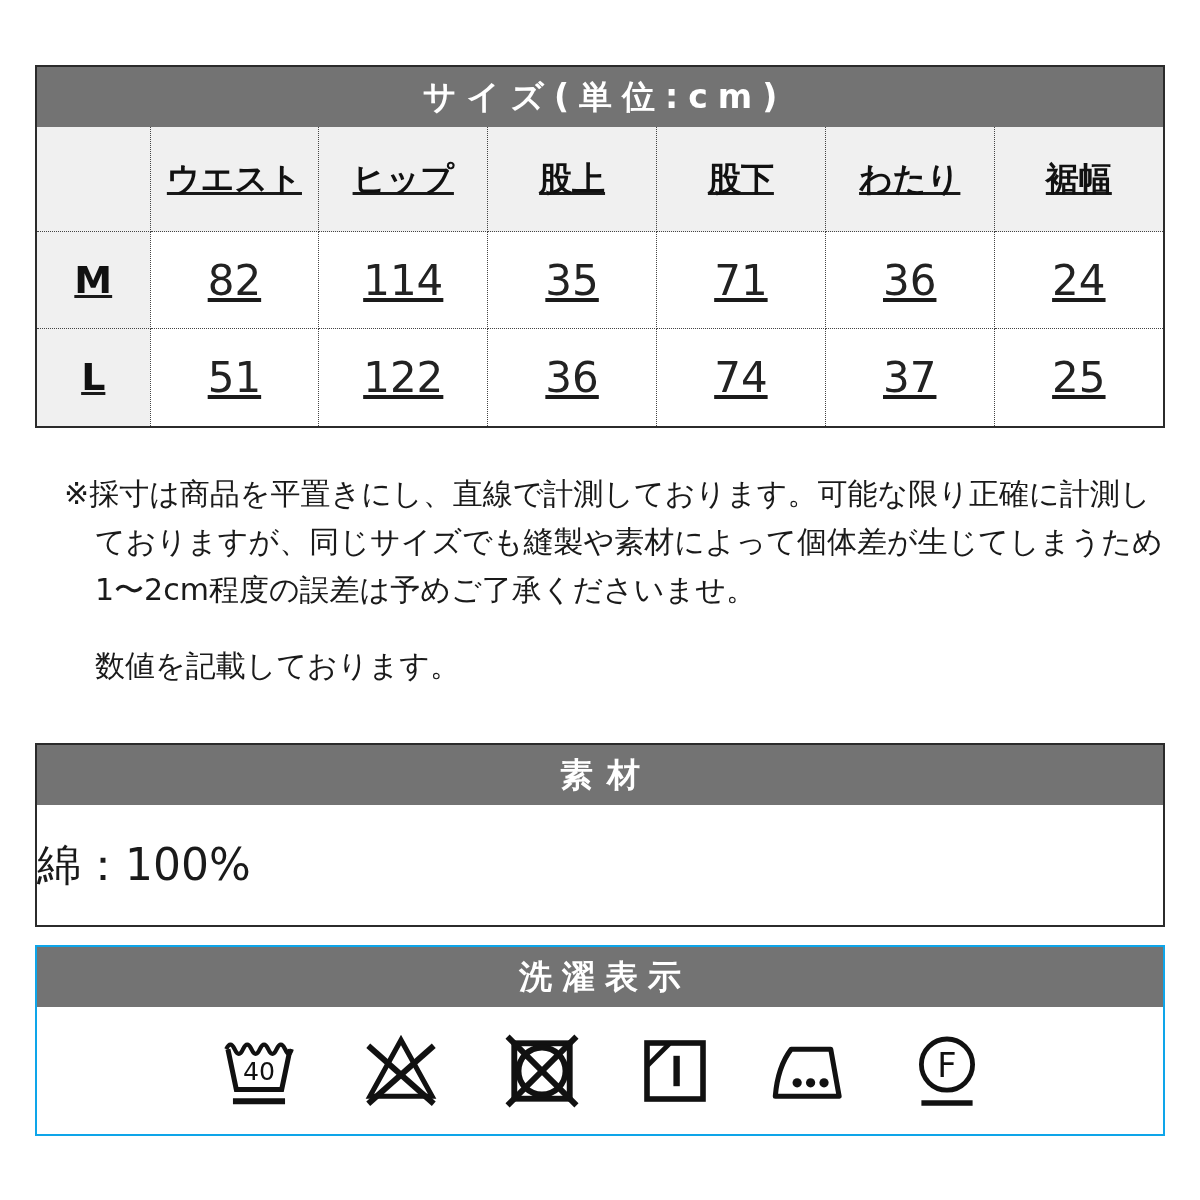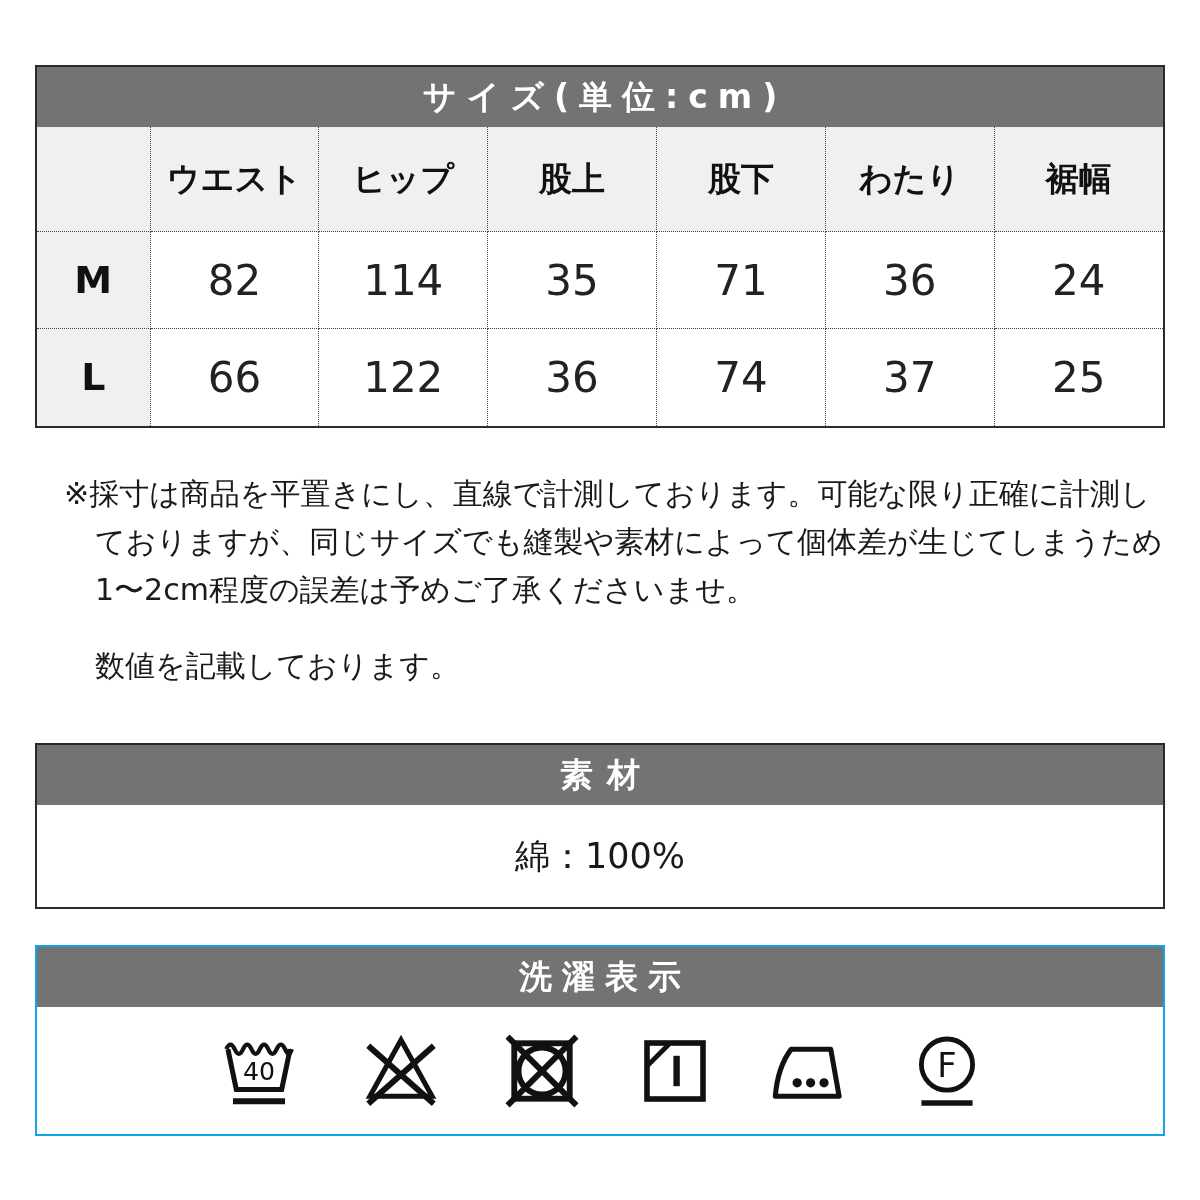--- a/index.html
+++ b/index.html
@@ -33,20 +33,21 @@
     left: 35px; top: 65px; width: 1130px;
     border: 2px solid #2b2b2b;
     box-sizing: border-box;
     background: #ffffff;
   }
   table.size-table {
     width: 100%;
     border-collapse: collapse;
     border: hidden;            
     table-layout: fixed;
+    text-decoration: underline;
   }
   table.size-table th, table.size-table td {
     border: 1px dotted #444444;
     text-align: center;
     vertical-align: middle;
     padding: 0;
   }
   table.size-table thead th {
     background: #f0f0f0;
     height: 104px;
@@ -81,25 +82,24 @@
   .note-line.cont { padding-left: 31px; }
 
   
   .material-section {
     left: 35px; top: 743px; width: 1130px;
     border: 2px solid #2b2b2b;
     box-sizing: border-box;
     background: #ffffff;
   }
   .material-body {
-    height: 102px;
+    height: 120px;
     display: flex;
     align-items: center;
-    justify-content: center;
-    font-size: 35px;
+    font-size: 44px;
     color: #1a1a1a;
   }
 
   
   .washing-section {
     left: 35px; top: 945px; width: 1130px;
     border: 2px solid #0ea5e9;
     box-sizing: border-box;
     background: #ffffff;
   }
@@ -149,21 +149,21 @@
         <th>M</th>
         <td>82</td>
         <td>114</td>
         <td>35</td>
         <td>71</td>
         <td>36</td>
         <td>24</td>
       </tr>
       <tr>
         <th>L</th>
-        <td>66</td>
+        <td>51</td>
         <td>122</td>
         <td>36</td>
         <td>74</td>
         <td>37</td>
         <td>25</td>
       </tr>
     </tbody>
   </table>
 </div>
 

